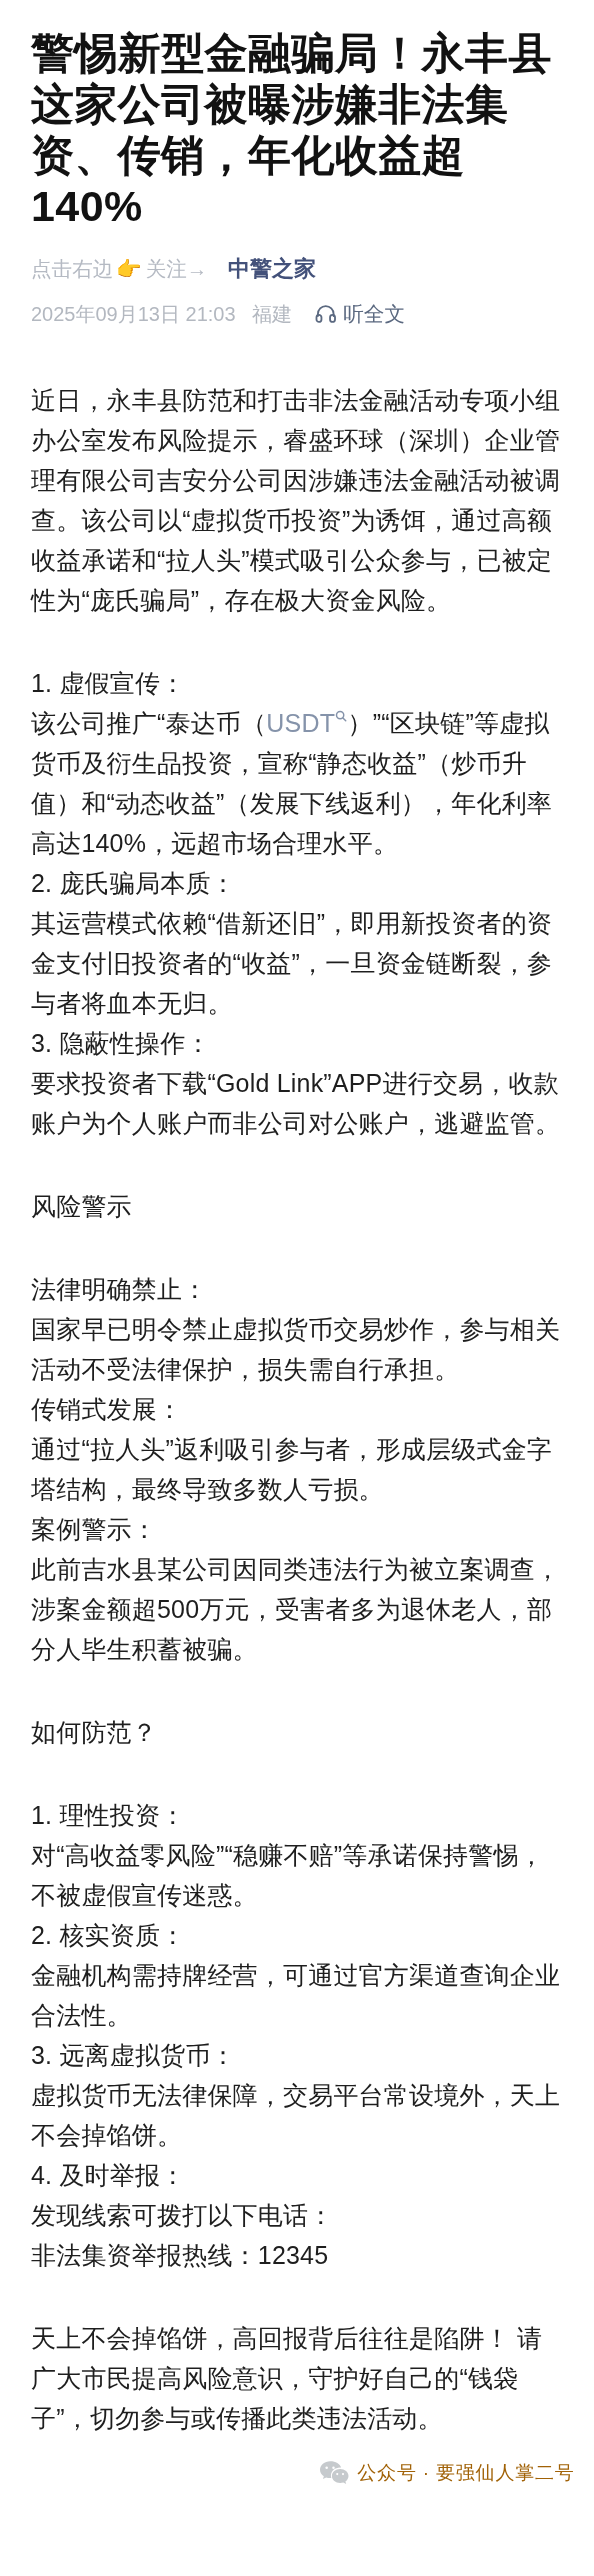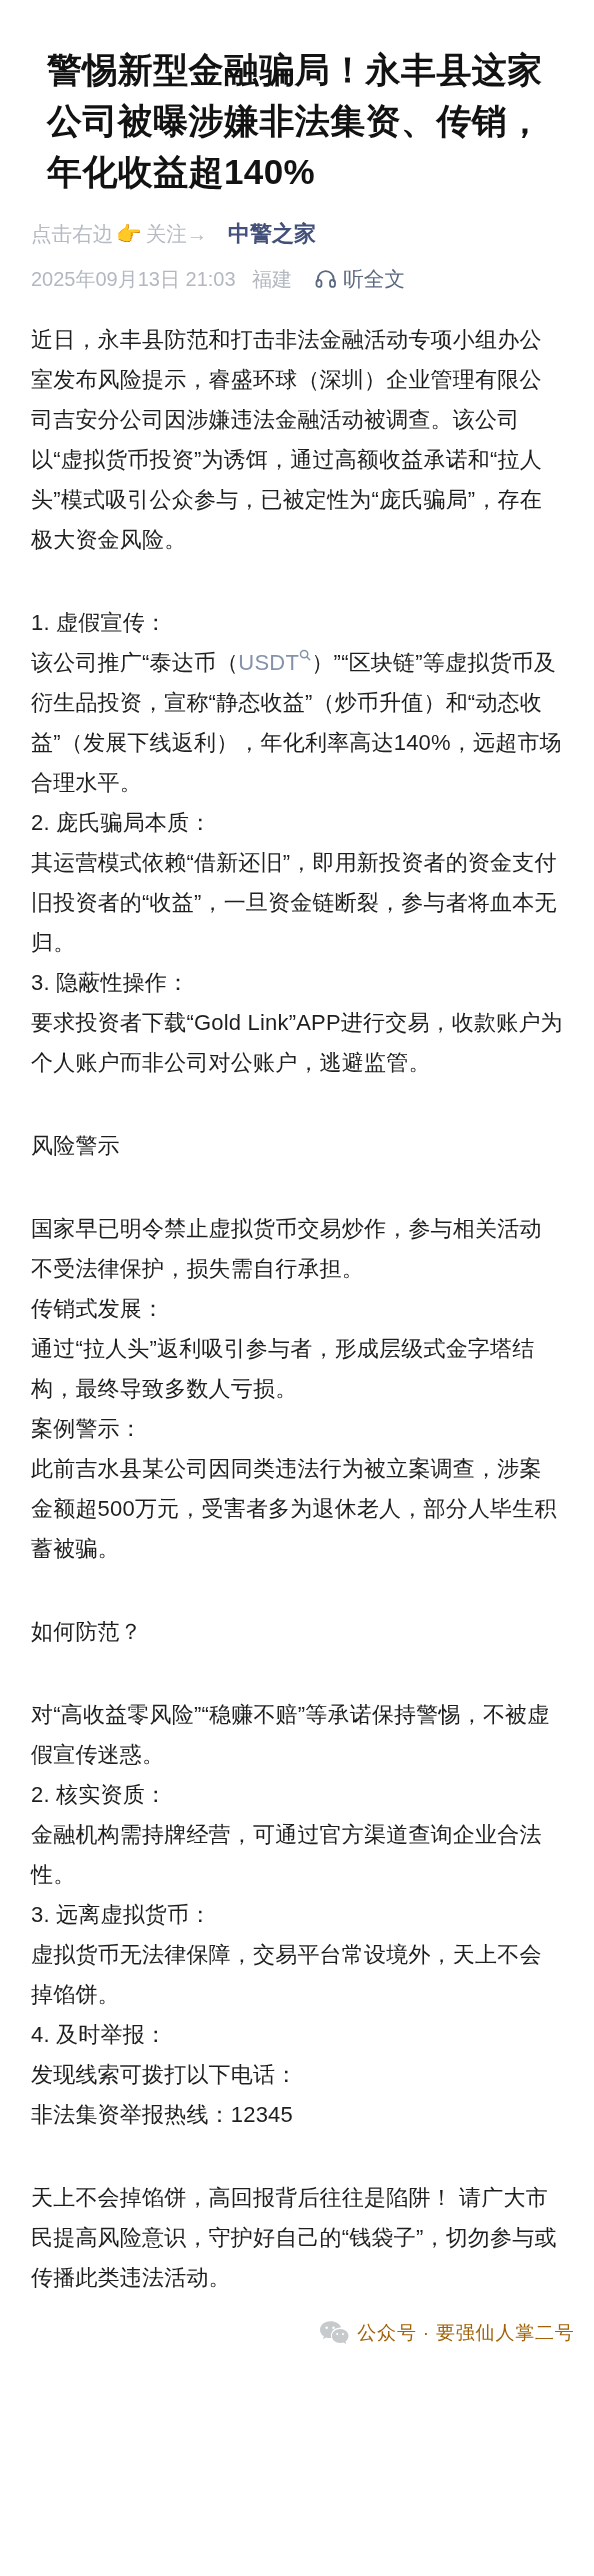--- a/index.html
+++ b/index.html
@@ -4,22 +4,22 @@
 <style>
   html,body{margin:0;padding:0;}
   body{
     width:594px;min-height:2576px;background:#ffffff;
     font-family:"Liberation Sans","DejaVu Sans",sans-serif;
     -webkit-font-smoothing:antialiased;
   }
   .article{padding:28px 31px 0 31px;box-sizing:border-box;}
 
   .title{
-    font-size:35px;line-height:51px;font-weight:700;color:#121212;
-    margin:16px;letter-spacing:0.4px;
+    font-size:43px;line-height:51px;font-weight:700;color:#121212;
+    margin:0;letter-spacing:0.4px;
   }
 
   .follow-row{
     margin-top:21.5px;display:flex;align-items:center;
     font-size:20.6px;color:#b5bac3;white-space:nowrap;
   }
   .follow-emoji{margin:0 3.3px;font-size:20.6px;}
   .account-name{color:#43517a;font-weight:600;margin-left:20.6px;font-size:22px;}
 
   .meta-row{
@@ -27,21 +27,21 @@
     font-size:20px;color:#b3b8c0;white-space:nowrap;
   }
   .meta-location{margin-left:16.5px;}
   .listen-btn{
     margin-left:23px;display:flex;align-items:center;color:#5b6980;
     font-size:20.6px;cursor:pointer;
   }
   .listen-btn svg{margin-right:6.6px;display:block;}
 
   .content{
-    margin-top:27px;font-size:22px;line-height:40px;color:#1e1e1e;
+    margin-top:52px;font-size:25px;line-height:40px;color:#1e1e1e;
     letter-spacing:0.2px;
   }
   .block{margin:0 0 43px 0;}
   .block p{margin:0;}
   .closing{margin-bottom:21.5px;}
 
   .term-link{color:#8593aa;cursor:pointer;white-space:nowrap;}
   .term-link .search-sup{
     display:inline-block;vertical-align:super;line-height:0;
   }
@@ -100,32 +100,34 @@
       <p>其运营模式依赖“借新还旧”，即用新投资者的资金支付旧投资者的“收益”，一旦资金链断裂，参与者将血本无归。</p>
       <p>3. 隐蔽性操作：</p>
       <p>要求投资者下载“Gold Link”APP进行交易，收款账户为个人账户而非公司对公账户，逃避监管。</p>
     </div>
 
     <div class="block">
       <p>风险警示</p>
     </div>
 
     <div class="block">
+      <p>法律明确禁止：</p>
       <p>国家早已明令禁止虚拟货币交易炒作，参与相关活动不受法律保护，损失需自行承担。</p>
       <p>传销式发展：</p>
       <p>通过“拉人头”返利吸引参与者，形成层级式金字塔结构，最终导致多数人亏损。</p>
       <p>案例警示：</p>
       <p>此前吉水县某公司因同类违法行为被立案调查，涉案金额超500万元，受害者多为退休老人，部分人毕生积蓄被骗。</p>
     </div>
 
     <div class="block">
       <p>如何防范？</p>
     </div>
 
     <div class="block">
+      <p>1. 理性投资：</p>
       <p>对“高收益零风险”“稳赚不赔”等承诺保持警惕，不被虚假宣传迷惑。</p>
       <p>2. 核实资质：</p>
       <p>金融机构需持牌经营，可通过官方渠道查询企业合法性。</p>
       <p>3. 远离虚拟货币：</p>
       <p>虚拟货币无法律保障，交易平台常设境外，天上不会掉馅饼。</p>
       <p>4. 及时举报：</p>
       <p>发现线索可拨打以下电话：</p>
       <p>非法集资举报热线：12345</p>
     </div>
 

